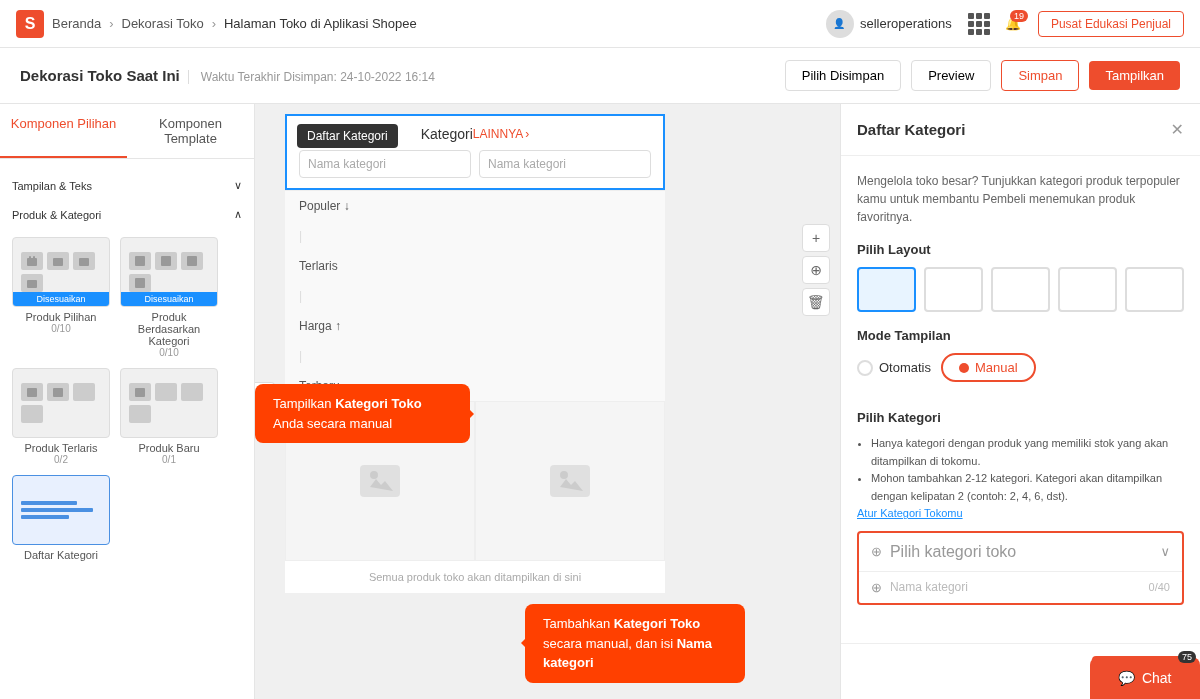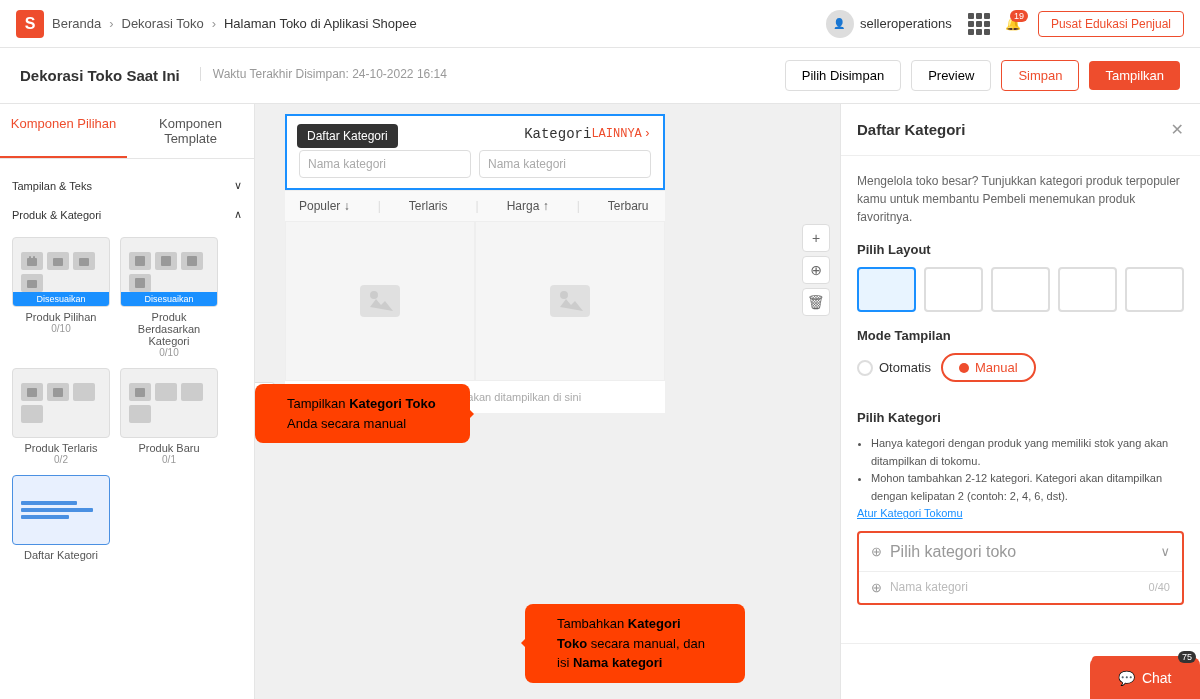--- a/index.html
+++ b/index.html
@@ -98,22 +98,22 @@
       background: #fff;
       height: 56px;
       display: flex;
       align-items: center;
       justify-content: space-between;
       padding: 0 20px;
       border-bottom: 1px solid #e5e5e5;
     }
     .sub-header-left {
       display: flex;
-      align-items: flex-start;
-      gap: 20px;
+      align-items: flex-end;
+      gap: 8px;
     }
     .page-title { font-size: 15px; font-weight: 600; }
     .save-time { color: #999; font-size: 12px; border-left: 1px solid #ddd; padding-left: 12px; }
     .sub-header-right { display: flex; gap: 10px; align-items: center; }
     .btn-outline {
       background: #fff;
       border: 1px solid #ddd;
       padding: 7px 16px;
       border-radius: 4px;
       cursor: pointer;
@@ -269,24 +269,23 @@
       color: #999;
       z-index: 10;
     }
     .canvas-category-bar {
       background: #fff;
       border: 2px solid #1a90ff;
       padding: 10px 12px;
     }
     .category-bar-header {
       display: flex;
-      justify-content: flex-end;
+      justify-content: center;
       align-items: center;
       margin-bottom: 8px;
-      font-family: Liberation Mono, monospace;
     }
     .category-title { font-size: 14px; font-weight: 500; }
     .category-lainnya { color: #ee4d2d; font-size: 12px; display: flex; align-items: center; gap: 2px; cursor: pointer; }
     .category-inputs {
       display: flex;
       gap: 8px;
     }
     .category-input-box {
       flex: 1;
       border: 1px solid #ddd;
@@ -294,20 +293,21 @@
       padding: 6px 8px;
       font-size: 12px;
       color: #aaa;
       background: #fff;
     }
     .canvas-sort-tabs {
       background: #f9f9f9;
       display: flex;
       gap: 0;
       border-top: 1px solid #eee;
+      flex-direction: column;
     }
     .sort-tab {
       padding: 8px 14px;
       font-size: 12px;
       color: #555;
       cursor: pointer;
       display: flex;
       align-items: center;
       gap: 4px;
     }
@@ -497,22 +497,22 @@
       padding: 8px 24px;
       border-radius: 4px;
       cursor: pointer;
       font-size: 13px;
     }
 
     
     .tooltip-overlay {
       position: absolute;
       background: #ff4000;
-      color: #000000;
-      padding: 10px 32px;
+      color: #ffffff;
+      padding: 10px 18px;
       border-radius: 8px;
       font-size: 13px;
       line-height: 1.5;
       max-width: 220px;
       z-index: 100;
     }
     .tooltip-overlay strong { font-weight: 700; }
     .tooltip-arrow-right::after {
       content: '';
       position: absolute;

